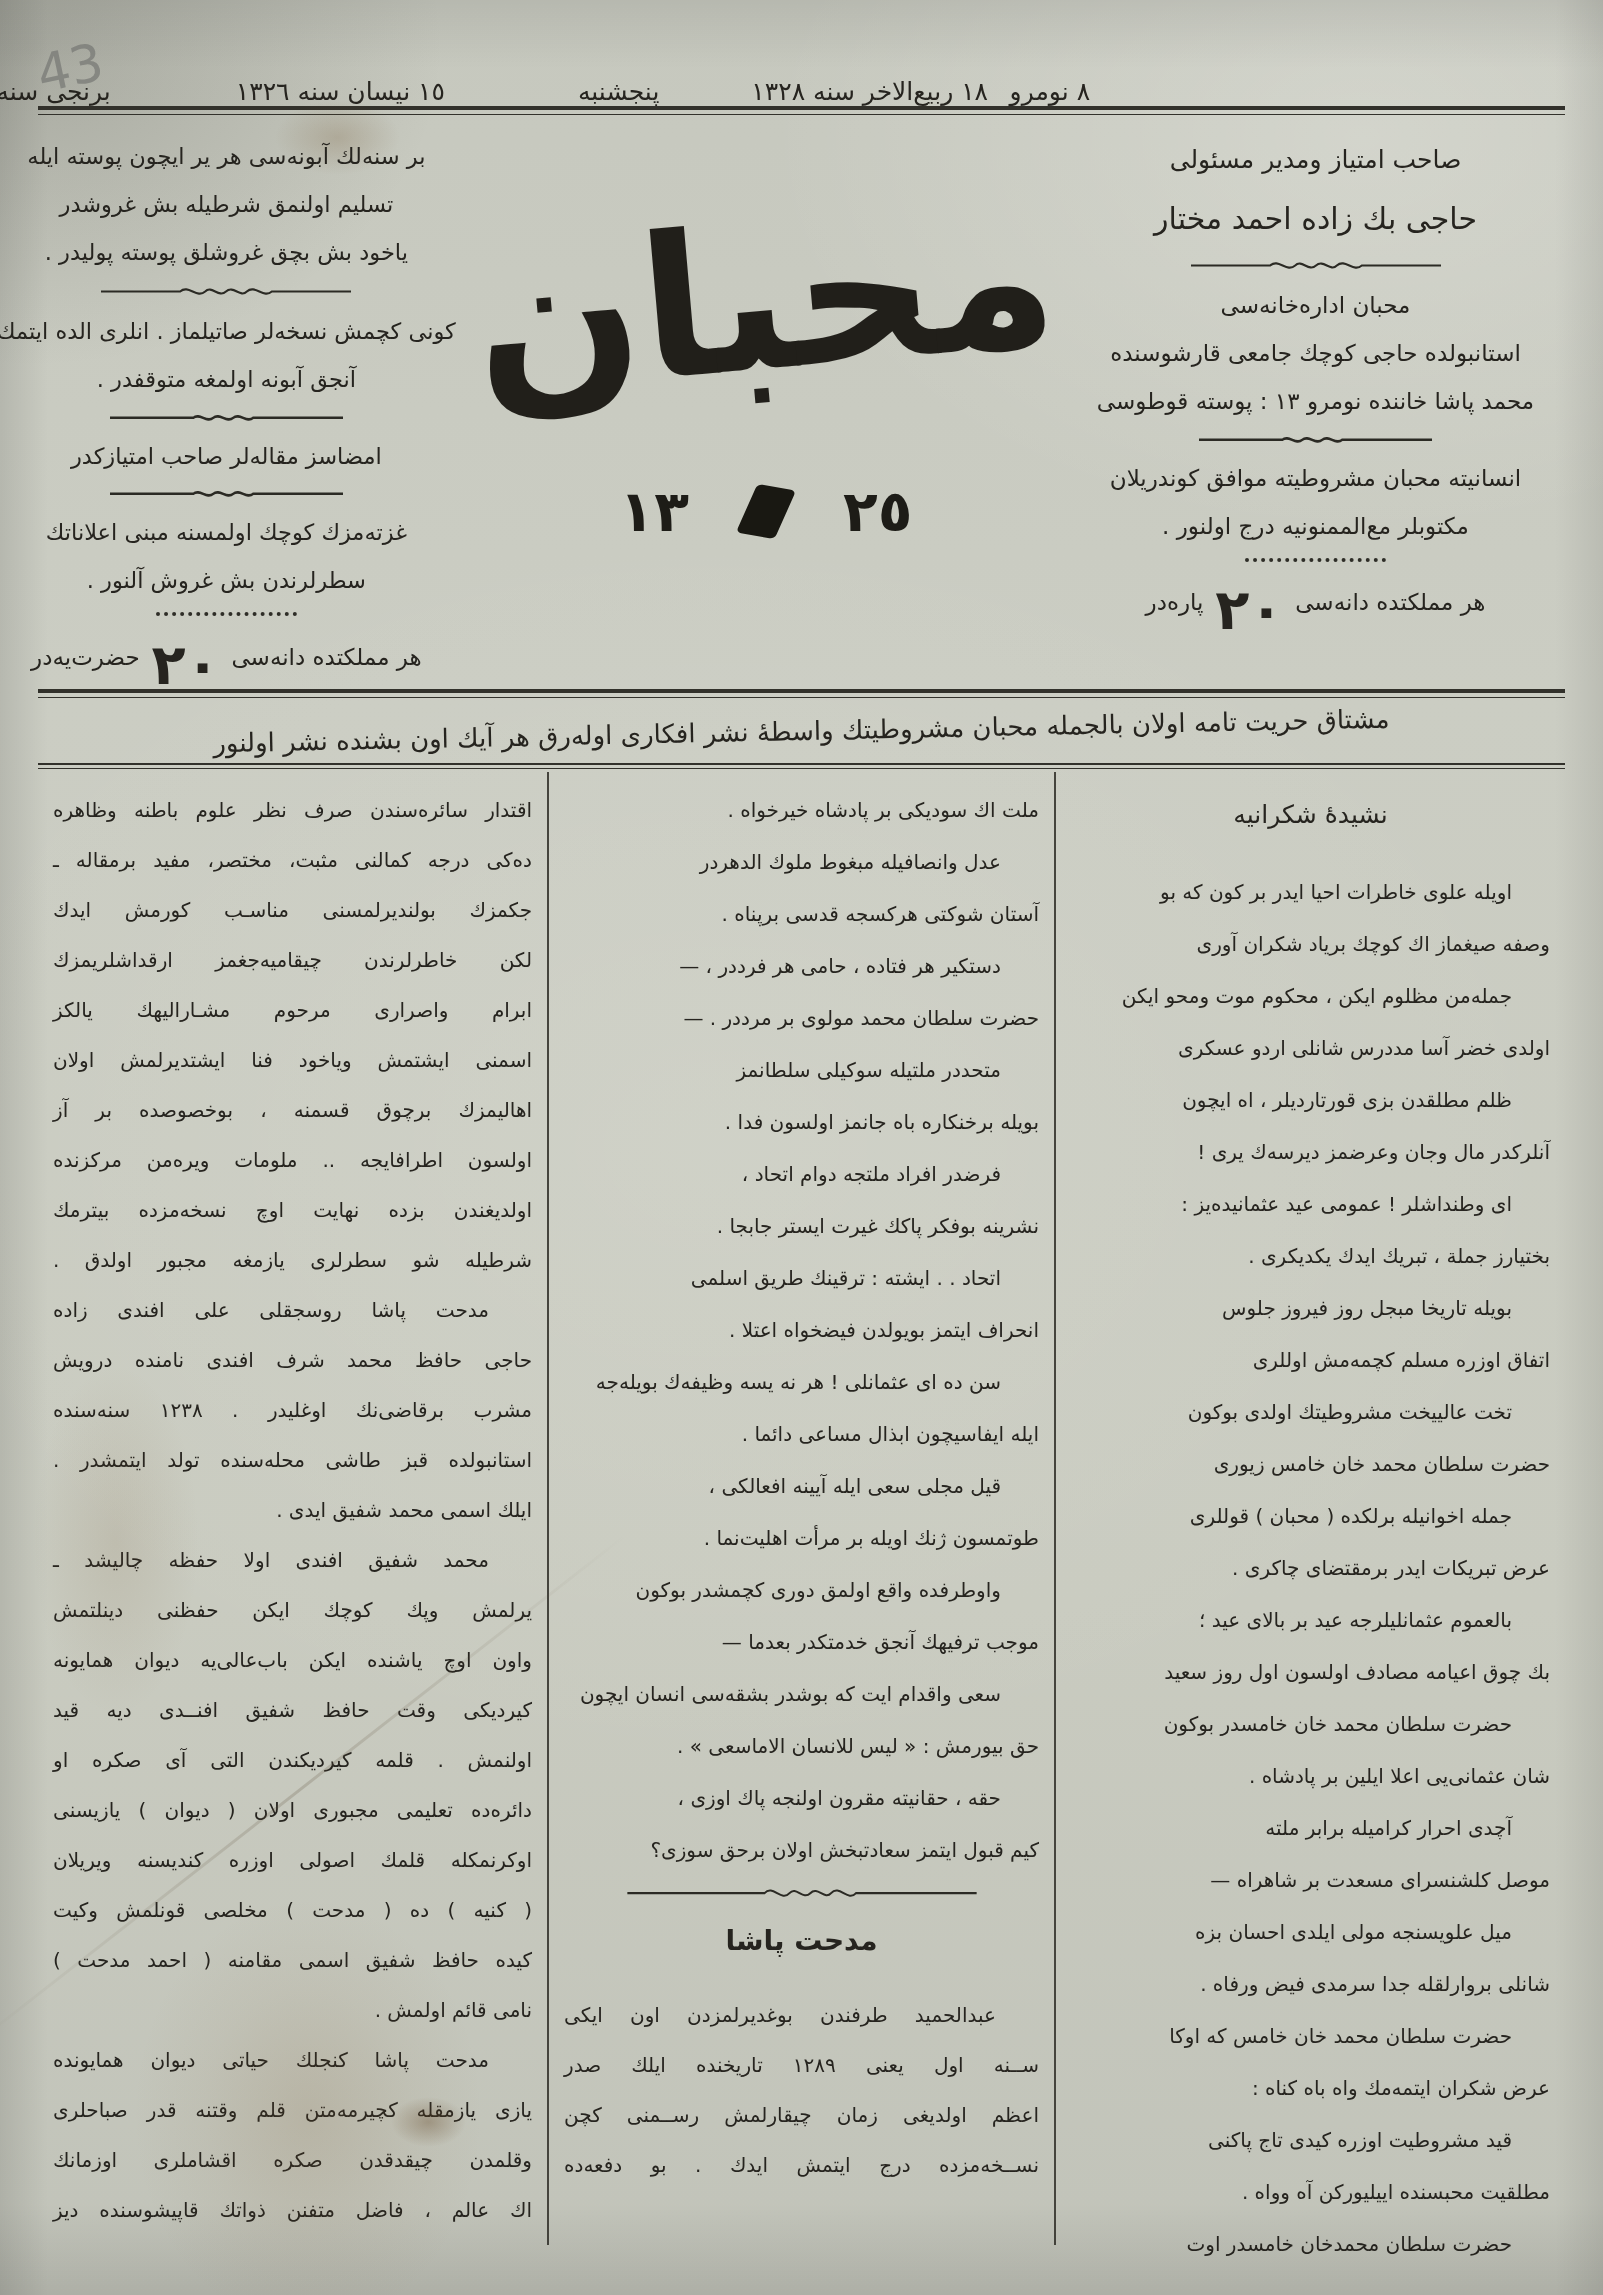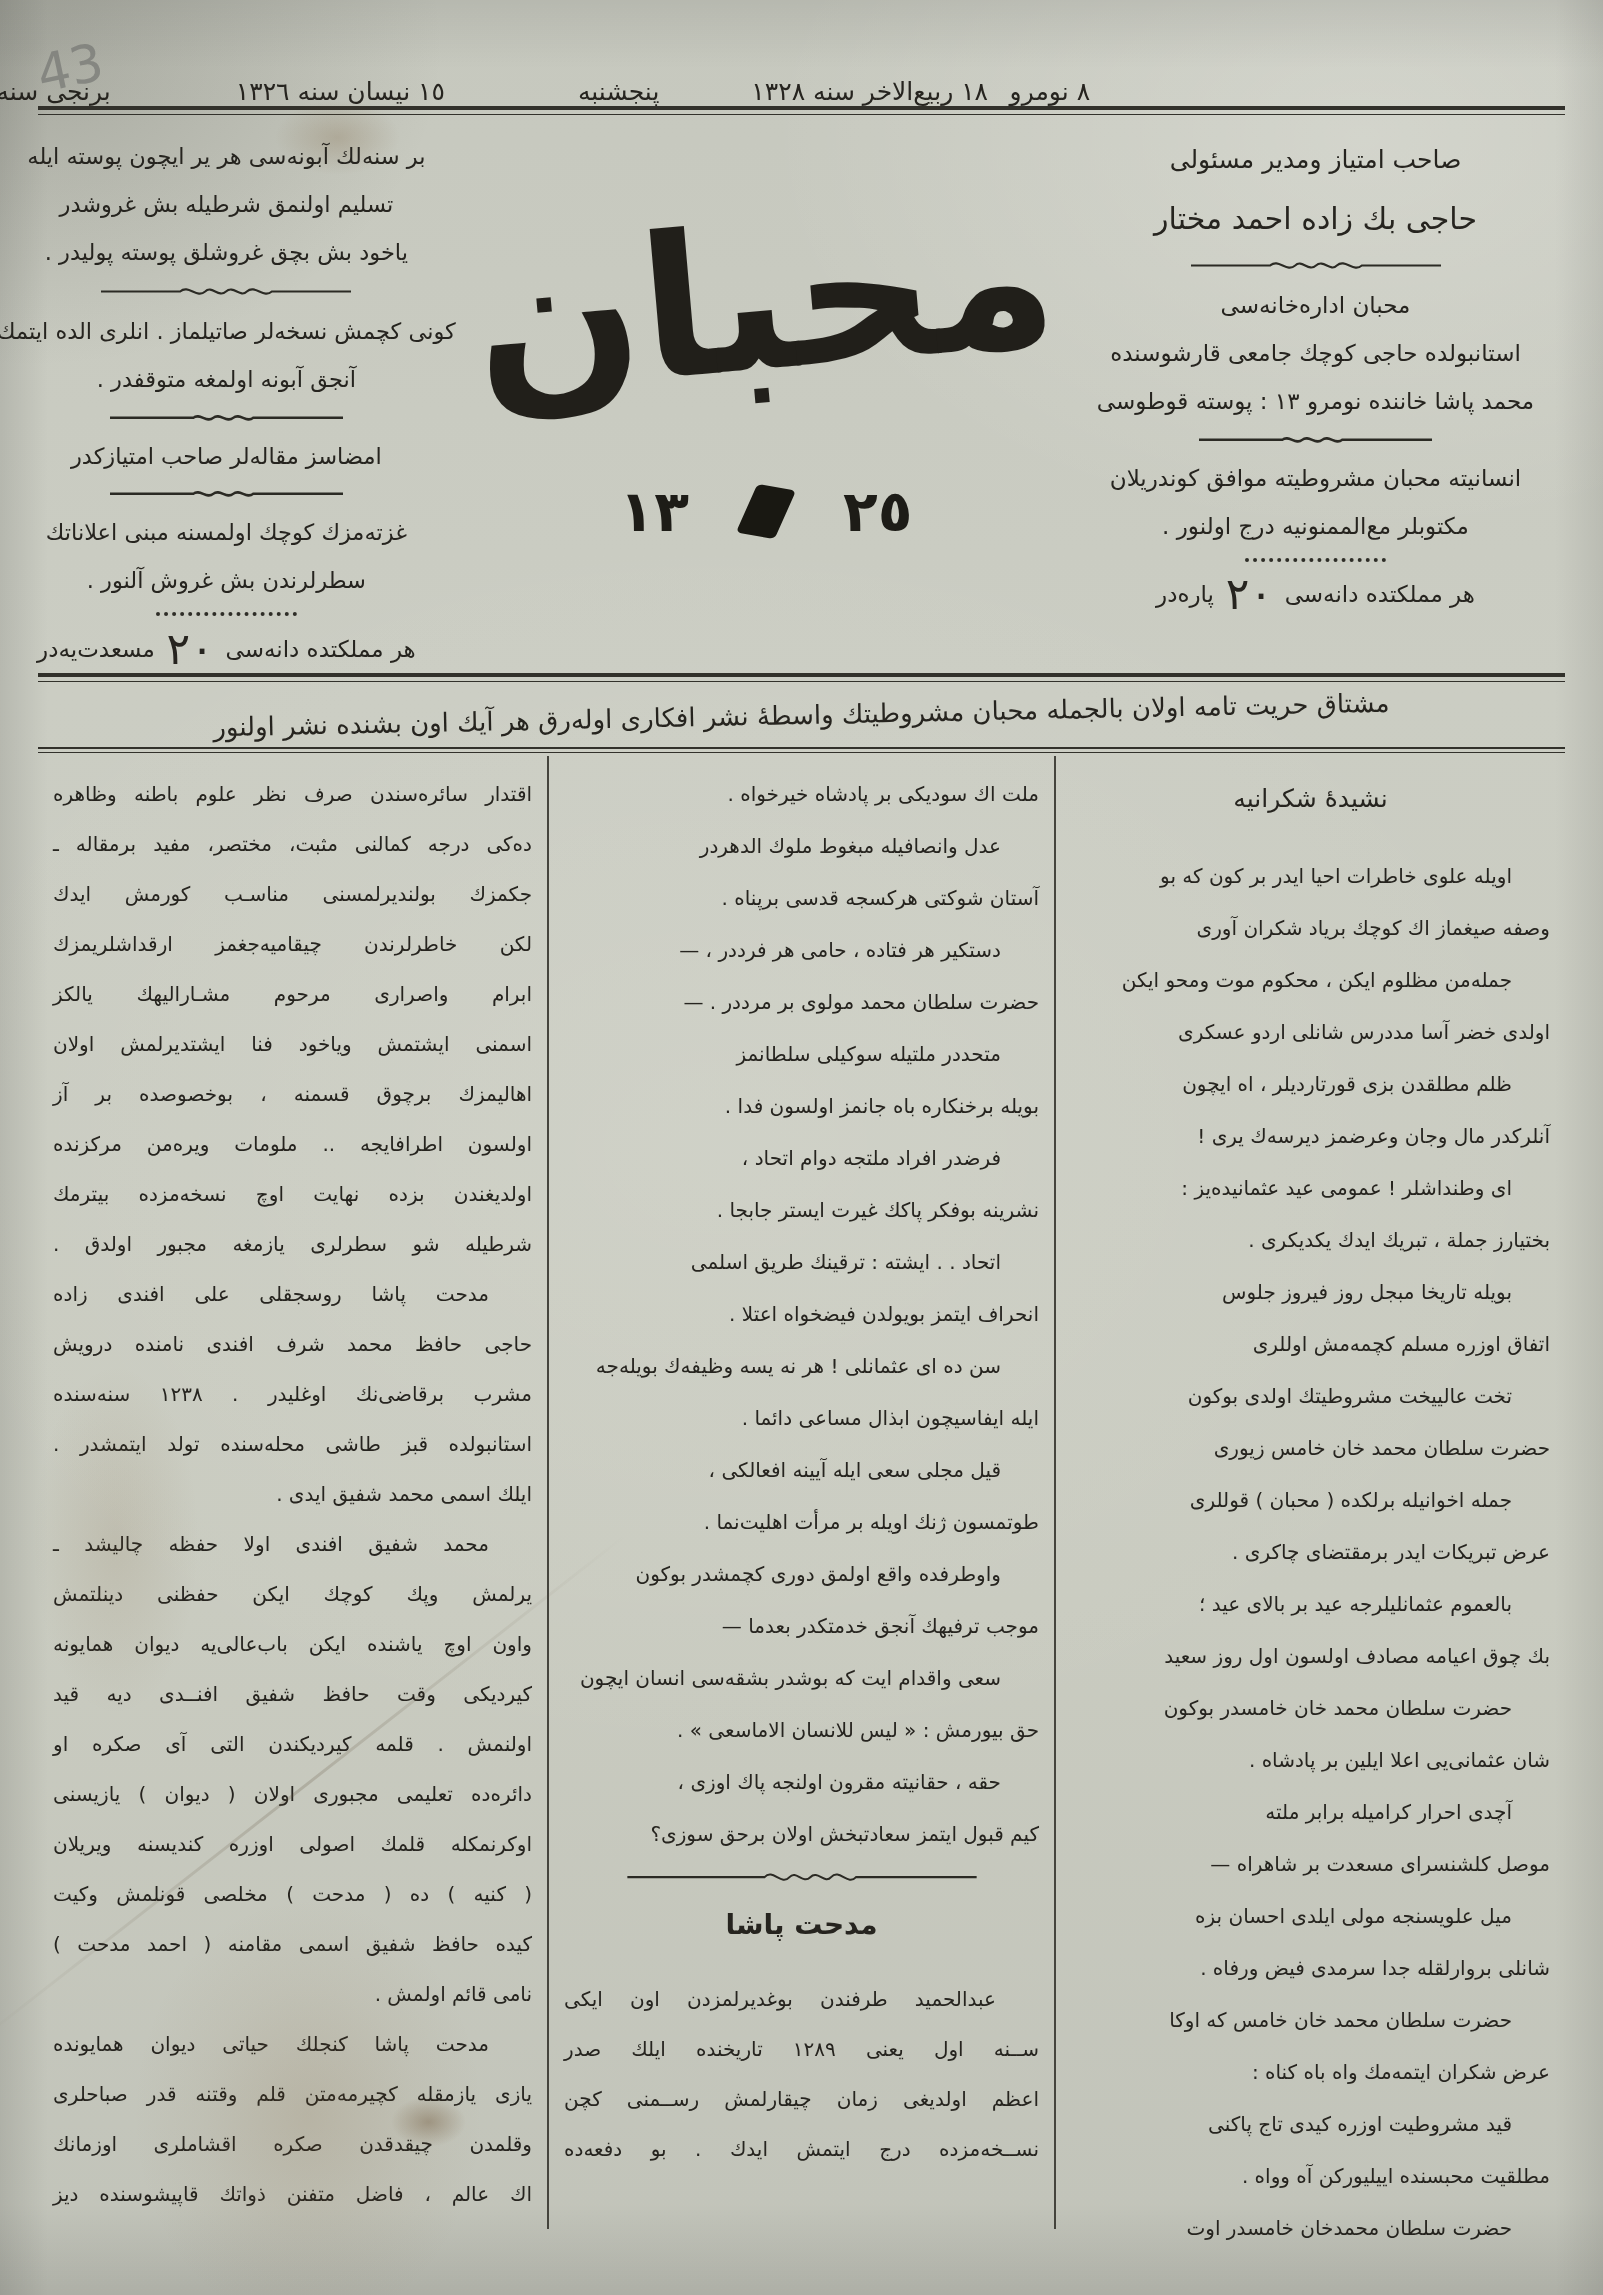--- a/index.html
+++ b/index.html
@@ -72,21 +72,21 @@
   .diamond{width:38px;height:53px;background:#191812;transform:rotate(24deg) skewY(-14deg);
     border-radius:5px;}
 
   
   .orn{display:flex;align-items:center;justify-content:center;margin:8.3px auto 8.3px;}
   .orn svg{display:block;}
   .dots{width:141px;margin:8.3px auto;border-top:4.2px dotted #2e2d27;height:0;}
 
   .price{display:flex;direction:rtl;align-items:center;justify-content:center;gap:11.7px;
     font-size:23px;margin-top:5px;}
-  .price .amt{font-size:44px;font-weight:normal;}
+  .price .amt{font-size:56px;font-weight:bold;margin-top:16px;}
 
   
   .motto{margin:11.7px auto 10px;max-width:1365px;text-align:center;
     font-size:26px;line-height:43px;transform:rotate(-1.2deg);}
 
   
   .body{display:grid;grid-template-columns:1fr 1fr 1fr;direction:rtl;
     padding:3.3px 38px 0 38px;min-height:1473px;align-items:start;}
   .bodycol{padding:0 15px;overflow:hidden;min-height:1415px;}
   .bodycol.mid{border-right:2.5px solid #45443d;border-left:2.5px solid #45443d;min-height:1473px;}
@@ -192,21 +192,21 @@
           </svg>
       </div>
       <div>
           <div class="line">غزته‌مزك كوچك اولمسنه مبنى اعلاناتك</div>
           <div class="line">سطرلرندن بش غروش آلنور .</div>
         </div>
       <div class="dots"></div>
       <div class="price">
         <span>هر مملكتده دانه‌سى</span>
         <span class="amt">٢٠</span>
-        <span>مسعدت‌يه‌در</span>
+        <span>حضرت‌يه‌در</span>
       </div>
     </div>
   </div>
 
   <div class="rule"></div>
 
   <div class="motto">مشتاق حريت تامه اولان بالجمله محبان مشروطيتك واسطهٔ نشر افكارى اوله‌رق هر آيك اون بشنده نشر اولنور</div>
 
   <div class="rule thin"></div>
 

